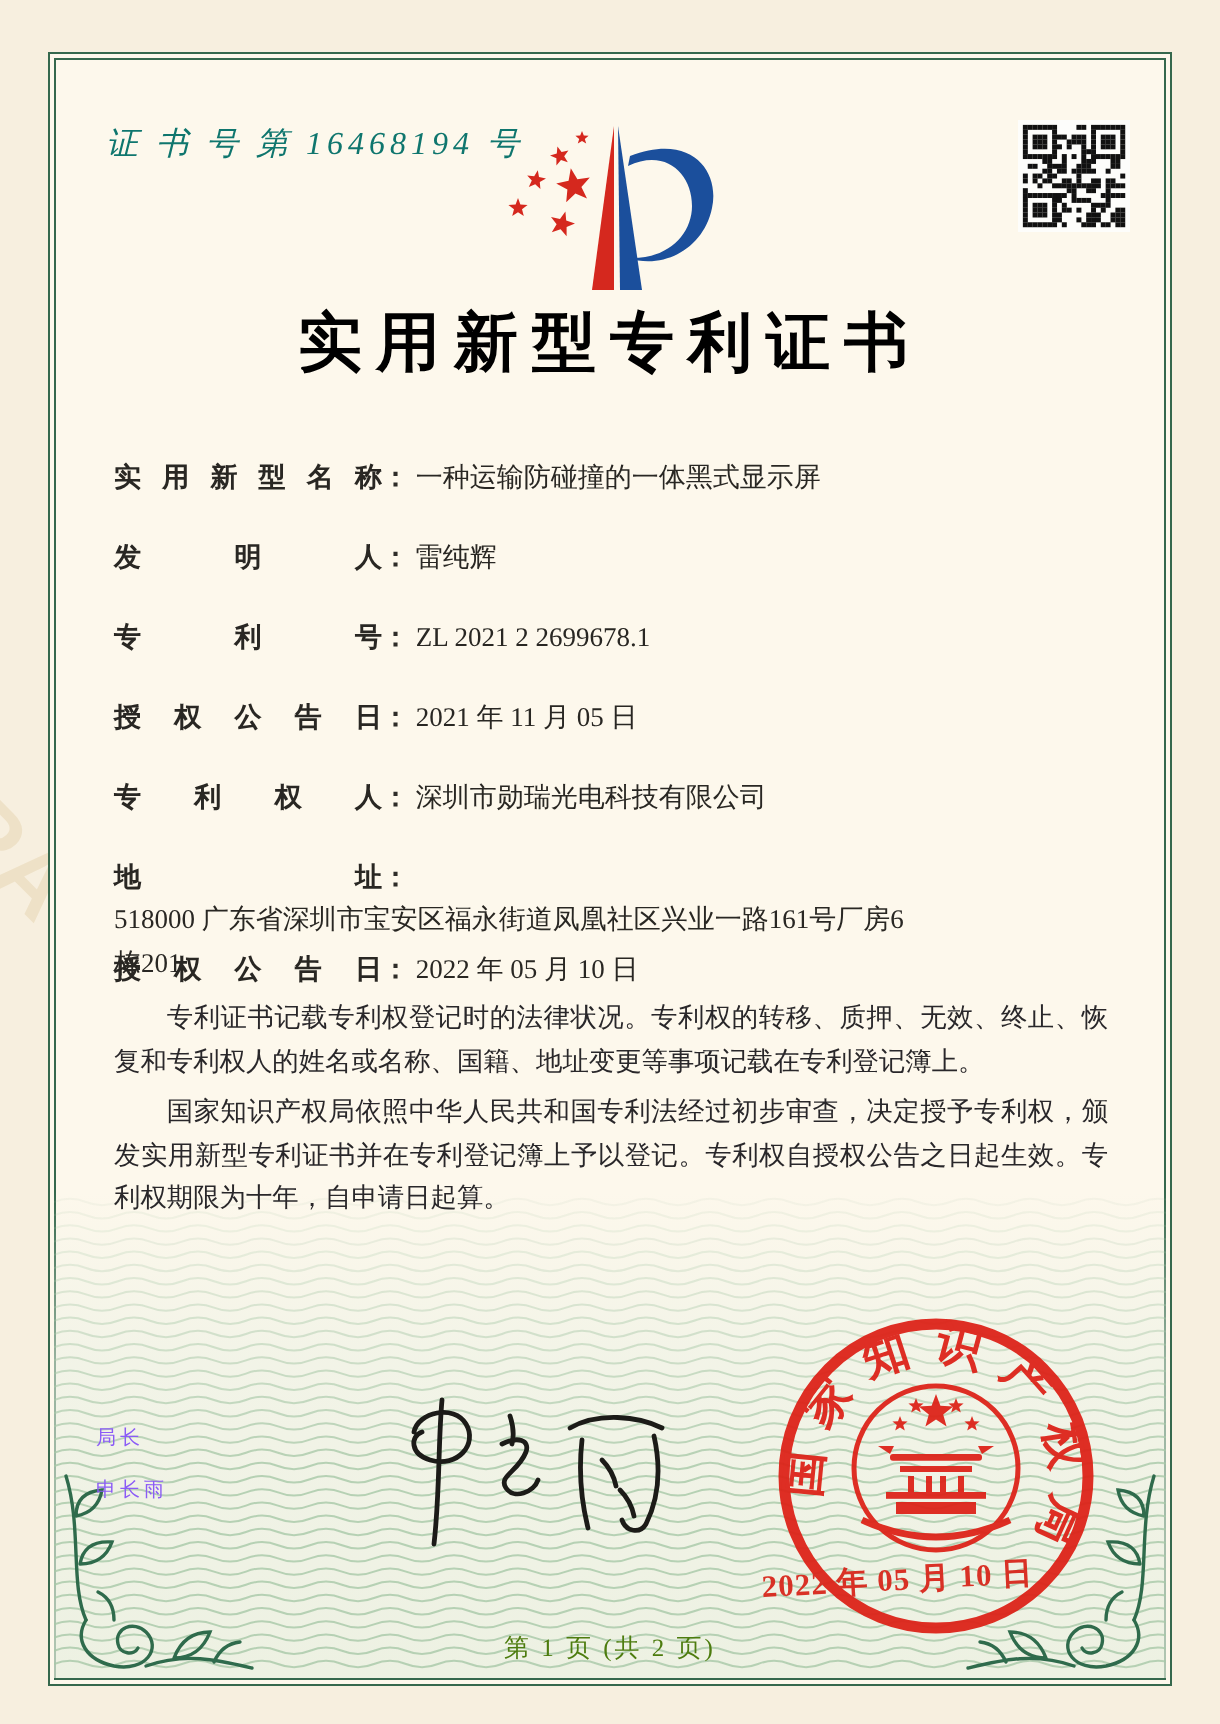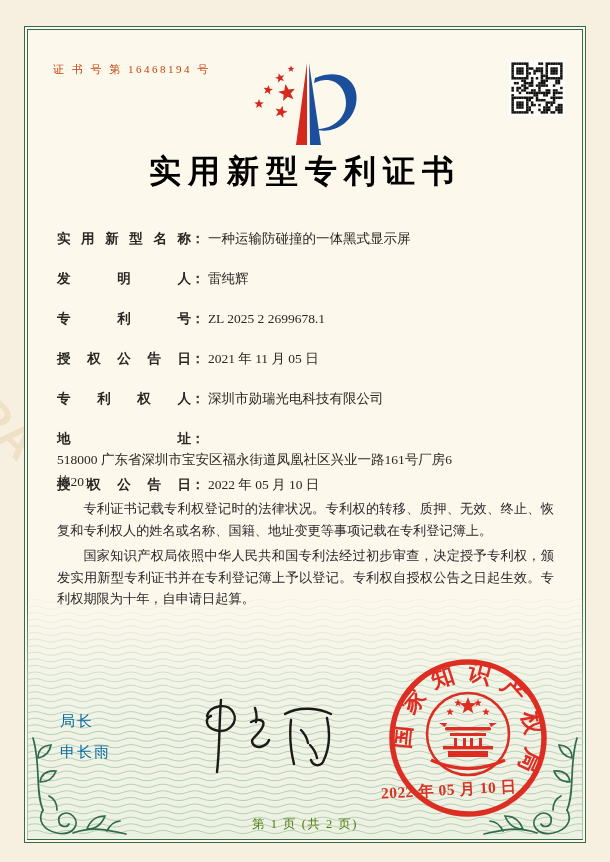--- a/index.html
+++ b/index.html
@@ -18,22 +18,22 @@
   .border-outer{
     position:absolute; left:24px; top:26px; width:560px; height:815px;
     border:1.5px solid #35684d; background:#fdf8ec; z-index:2;
   }
   .border-inner{
     position:absolute; inset:2px; border:1px solid #35684d;
   }
   #wave-svg{position:absolute; left:27px; top:596px; z-index:3;}
   .corner-orn{position:absolute; z-index:4;}
   .cert-no{
-    position:absolute; left:53px; top:62px; font-size:11px;
-    letter-spacing:2.5px; color:#c2410c; z-index:5;
+    position:absolute; left:53px; top:62px; font-size:16px;
+    letter-spacing:2.5px; color:#0f766e; z-index:5;font-style:italic;
   }
   #logo-svg{position:absolute; left:246px; top:60px; z-index:5;}
   #qr-svg{position:absolute; left:509px; top:60px; z-index:5; background:#fdfdfb;}
   .title{
     position:absolute; left:0; right:0; top:150px; text-align:center;
     font-size:32px; font-weight:bold; letter-spacing:7px; color:#000000; z-index:5;
   }
   .fields{position:absolute; left:57px; top:228px; width:500px; z-index:5; font-size:13.5px;}
   .frow{position:relative; height:40px; line-height:21px;}
   .frow.addr{height:46px;}
@@ -44,21 +44,21 @@
   .colon{display:inline-block; vertical-align:top; font-weight:600;}
   .val{display:inline-block; width:340px; vertical-align:top; color:#292723; line-height:22px;}
   .pair2{position:absolute; left:308px; top:0;}
   .pair2 .lbl{width:82px;}
   .pair2 .val{width:110px;}
   .paras{
     position:absolute; left:57px; top:498px; width:497px; z-index:5;
     font-size:13.2px; line-height:21.6px; color:#29272a; text-align:justify;
   }
   .paras p{margin:0 0 4px 0; text-indent:2em;}
-  .signer{position:absolute; left:60px; top:712px; z-index:6; font-size:15px; color:#0369a1;}
+  .signer{position:absolute; left:48px; top:712px; z-index:6; font-size:10px; color:#8b5cf6;}
   .signer div{margin-bottom:12px; letter-spacing:2px;}
   #sig-svg{position:absolute; left:193px; top:688px; z-index:6;}
   #seal-svg{position:absolute; left:375px; top:648px; z-index:7; opacity:.94;}
   .footer{
     position:absolute; left:0; right:0; top:816px; text-align:center;
     font-size:12.5px; letter-spacing:1.5px; color:#4d7c0f; z-index:6;
   }
 </style>
 </head>
 <body>
@@ -404,21 +404,21 @@
     <div class="frow">
       <span class="lbl">实用新型名称</span><span class="colon">：</span>
       <span class="val">一种运输防碰撞的一体黑式显示屏</span>
     </div>
     <div class="frow">
       <span class="lbl">发明人</span><span class="colon">：</span>
       <span class="val">雷纯辉</span>
     </div>
     <div class="frow">
       <span class="lbl">专利号</span><span class="colon">：</span>
-      <span class="val">ZL 2025 2 2699678.1</span>
+      <span class="val">ZL 2021 2 2699678.1</span>
     </div>
     <div class="frow">
       <span class="lbl">授权公告日</span><span class="colon">：</span>
       <span class="val">2021 年 11 月 05 日</span>
     </div>
     <div class="frow">
       <span class="lbl">专利权人</span><span class="colon">：</span>
       <span class="val">深圳市勋瑞光电科技有限公司</span>
     </div>
     <div class="frow addr">

